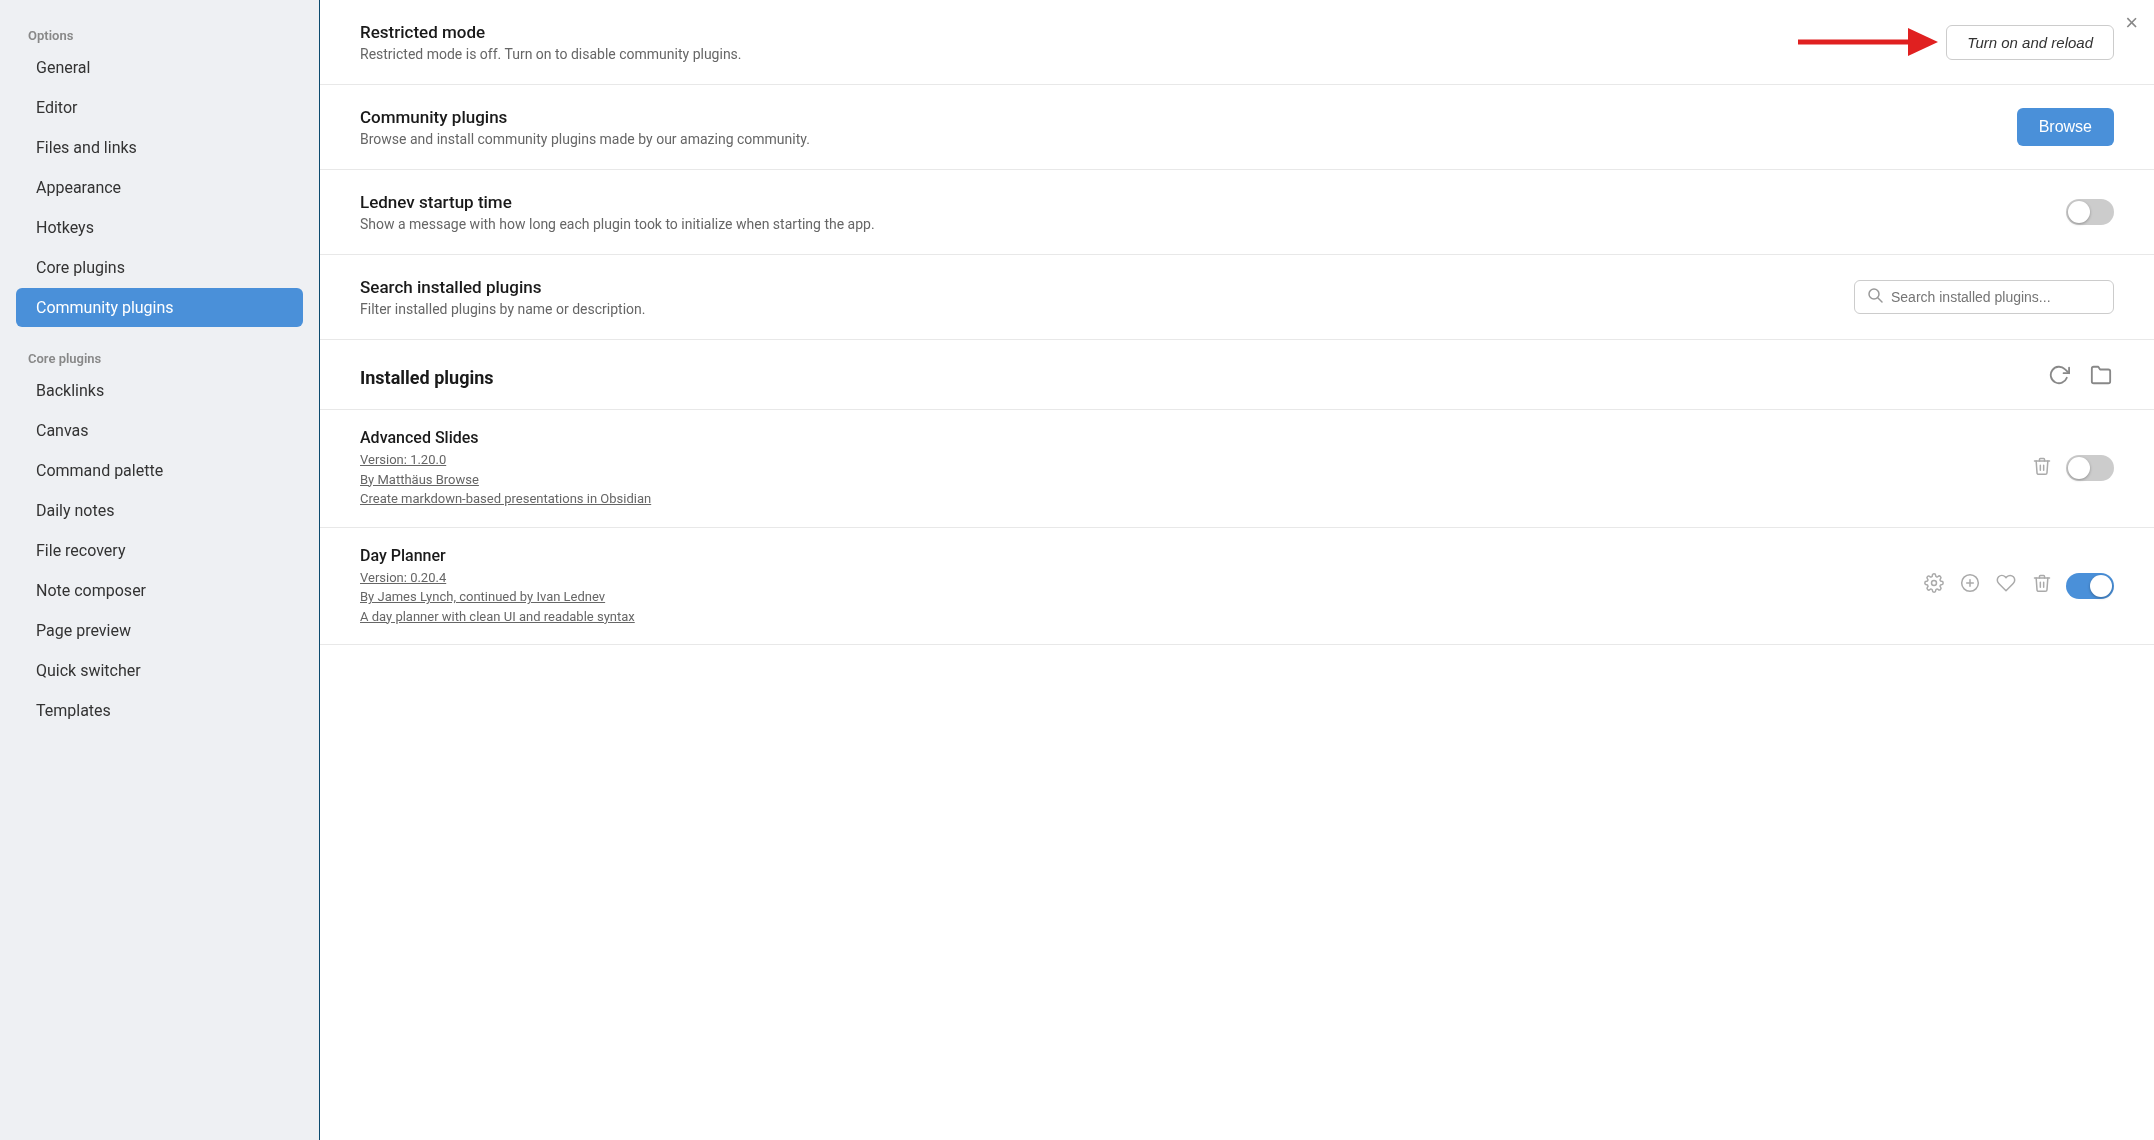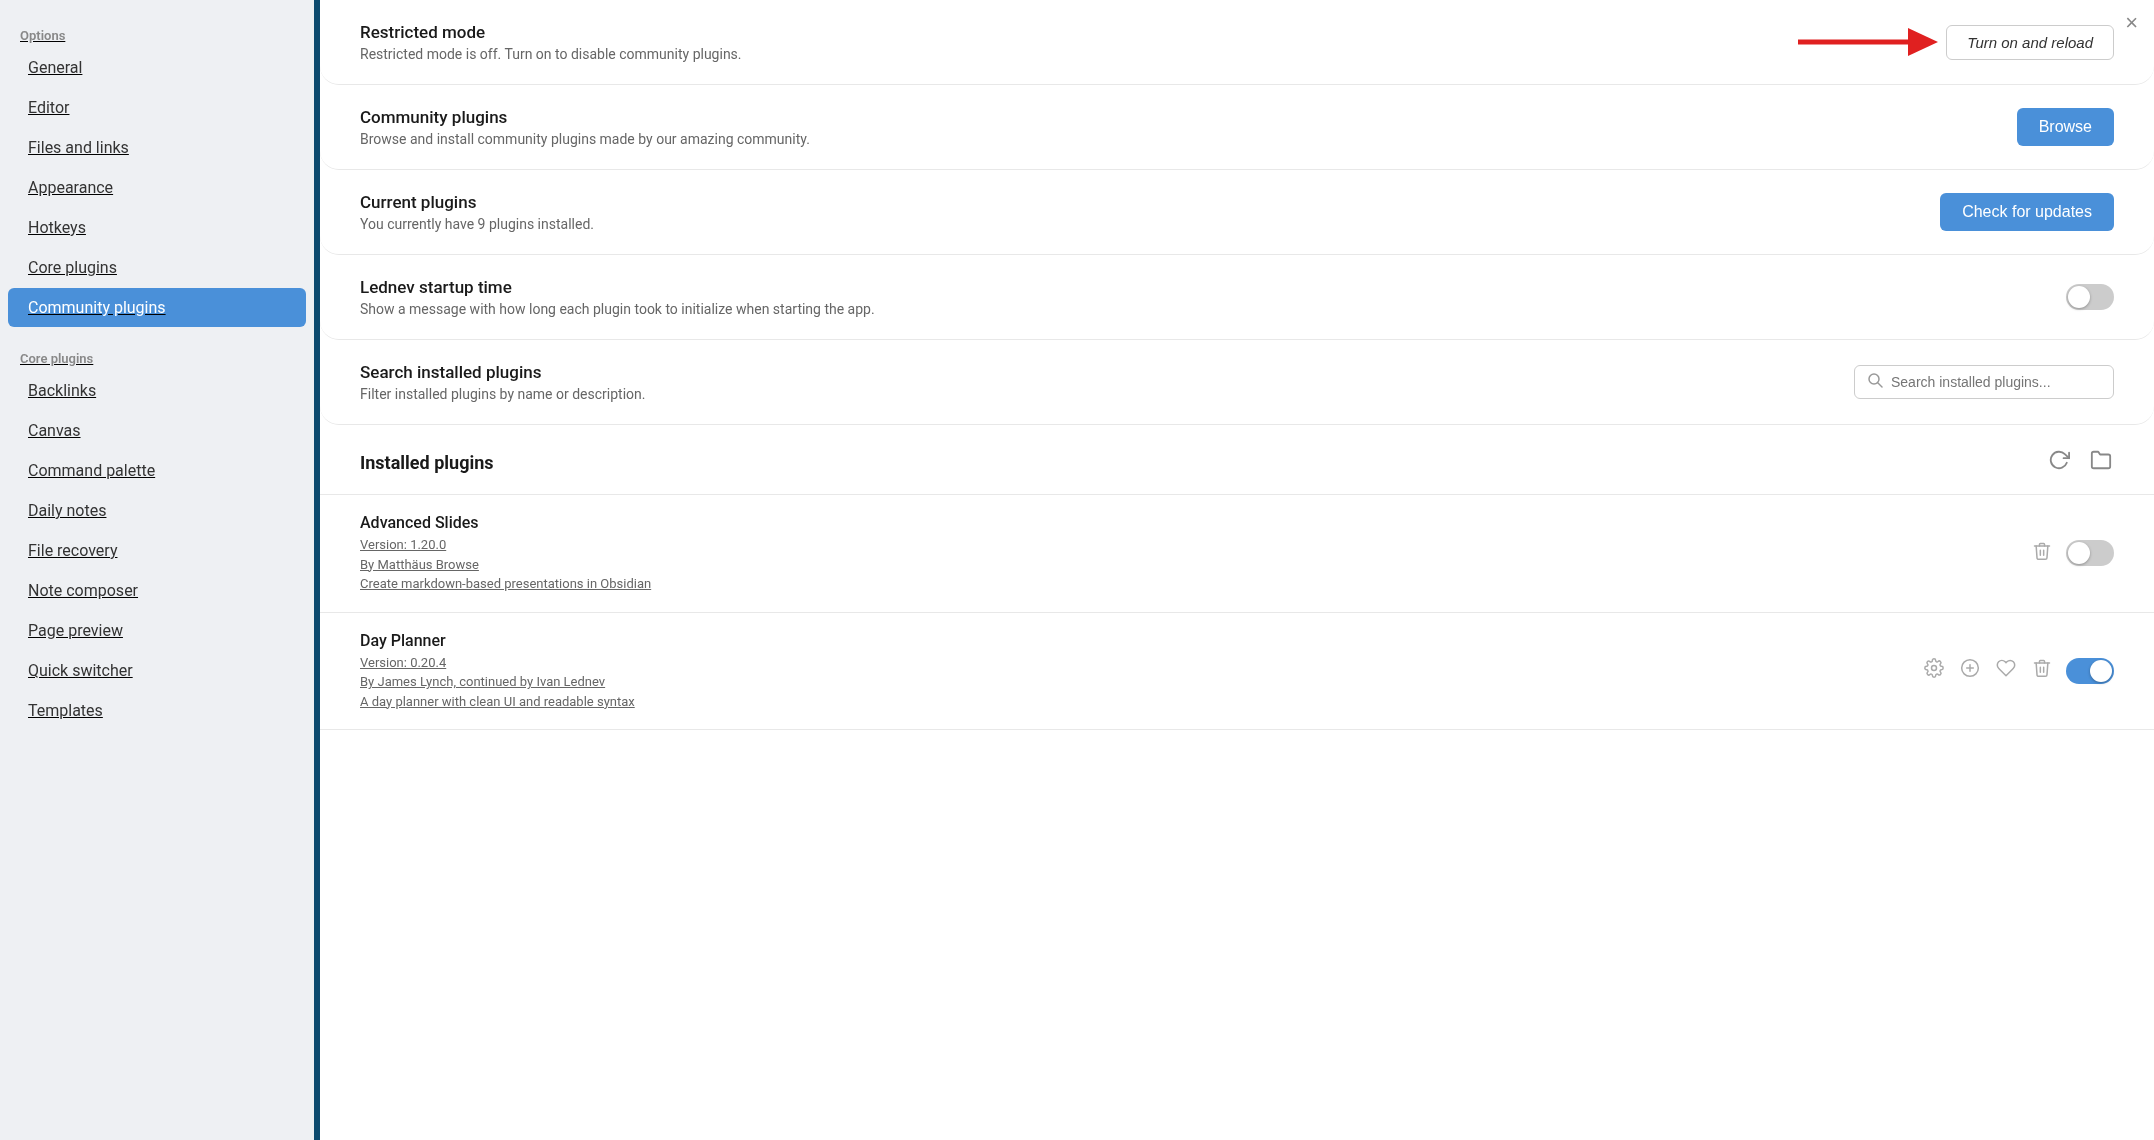--- a/index.html
+++ b/index.html
@@ -8,24 +8,23 @@
       background: #f0f0f0;
       display: flex;
       height: 100vh;
       overflow: hidden;
     }
 
     .sidebar {
       width: 320px;
       min-width: 320px;
       background: #eef0f3;
-      padding: 20px 0;
+      padding: 20px 8px;
       overflow-y: auto;
-      border-right: 6px solid #0c4a6e;
-      text-decoration: underline;
+      border-right: 1px solid #0c4a6e;
     }
 
     .sidebar-section-label {
       font-size: 13px;
       color: #888;
       font-weight: 600;
       padding: 8px 20px 4px 20px;
       text-transform: none;
       letter-spacing: 0;
     }
@@ -62,21 +61,20 @@
       border: none;
       z-index: 10;
     }
 
     .section-row {
       display: flex;
       align-items: center;
       justify-content: space-between;
       padding: 22px 40px;
       border-bottom: 1px solid #e8e8e8;
-      border-radius: 19px;
     }
 
     .section-text h2 {
       font-size: 17px;
       font-weight: 500;
       color: #1a1a1a;
       margin-bottom: 4px;
     }
 
     .section-text p {
@@ -303,27 +301,20 @@
   </div>
 
   <div class="section-row">
     <div class="section-text">
       <h2>Community plugins</h2>
       <p>Browse and install community plugins made by our amazing community.</p>
     </div>
     <button class="btn-blue">Browse</button>
   </div>
 
-  <div class="section-row">
-    <div class="section-text">
-      <h2>Current plugins</h2>
-      <p>You currently have 9 plugins installed.</p>
-    </div>
-    <button class="btn-blue">Check for updates</button>
-  </div>
 
   <div class="section-row">
     <div class="section-text">
       <h2>Lednev startup time</h2>
       <p>Show a message with how long each plugin took to initialize when starting the app.</p>
     </div>
     <button class="toggle"></button>
   </div>
 
   <div class="section-row">

